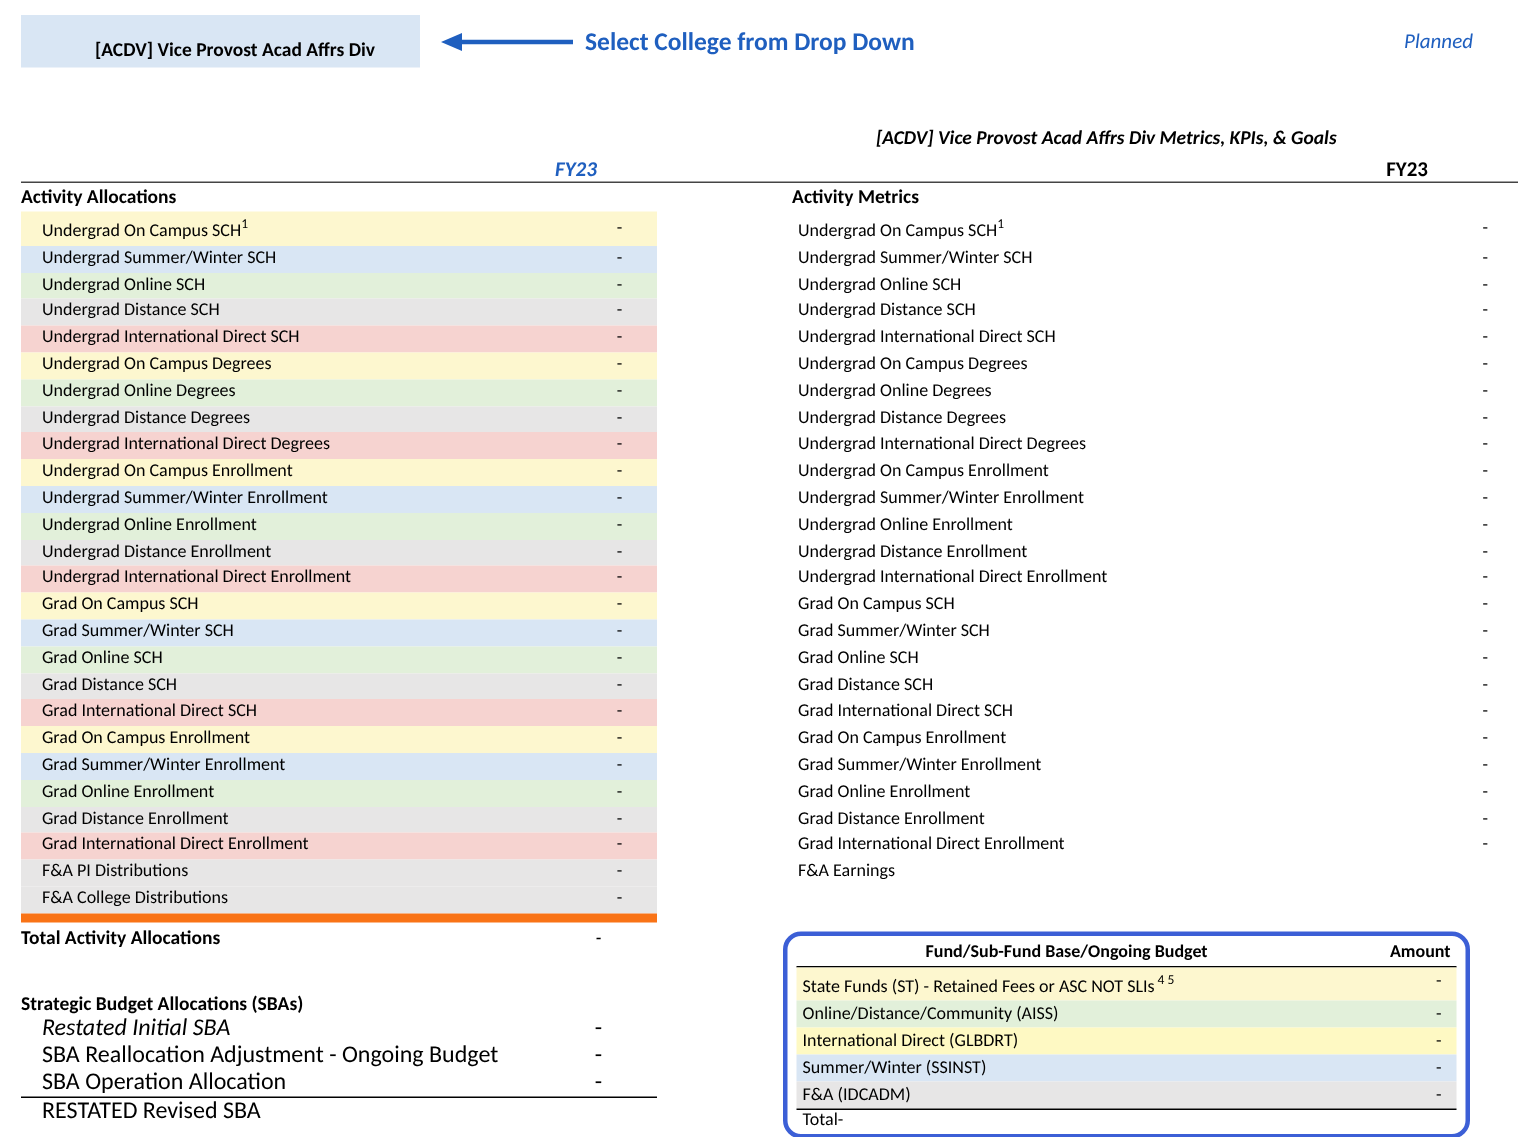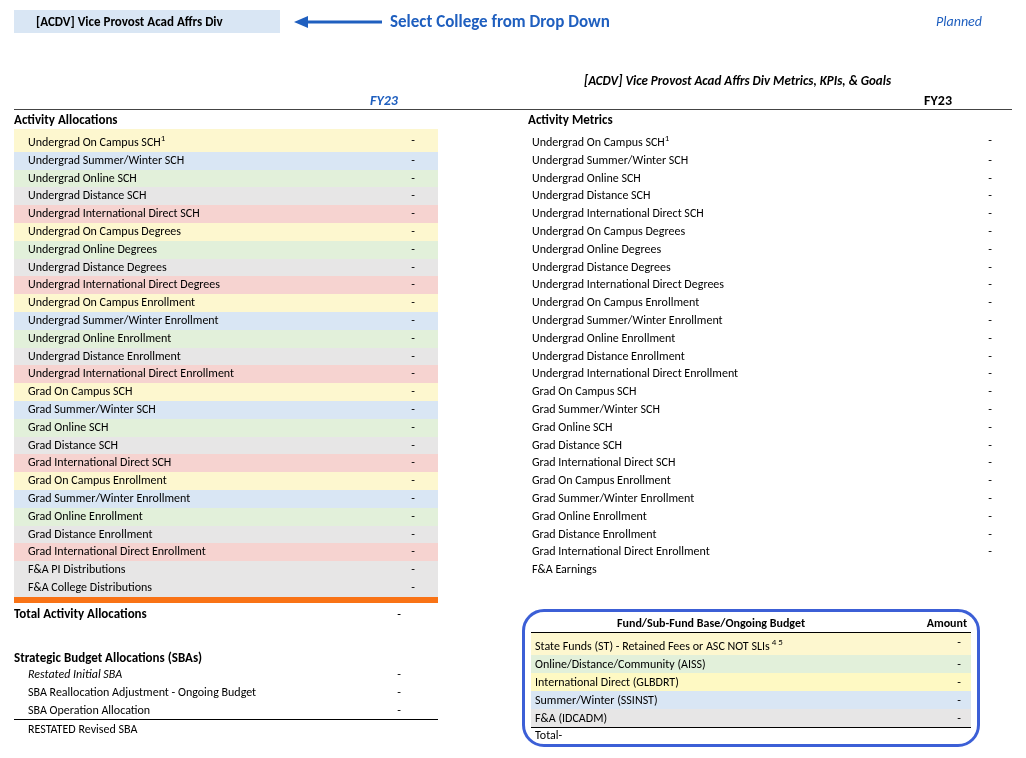--- a/index.html
+++ b/index.html
@@ -13,24 +13,25 @@
     box-sizing: border-box;
   }
   .topbar {
     display: flex;
     align-items: center;
     margin-bottom: 40px;
   }
   .dropdown {
     background: #d9e6f4;
     font-weight: bold;
-    padding: 4px 30px 4px 22px;
+    padding: 16px 30px 4px 22px;
     font-size: 13px;
     min-width: 266px;
     box-sizing: border-box;
+    text-align: right;
   }
   .arrow-wrap {
     display: flex;
     align-items: center;
     margin-left: 14px;
     color: #1f5fbf;
     font-weight: bold;
   }
   .arrow-svg { margin-right: 6px; }
   .arrow-label {
@@ -109,35 +110,35 @@
   }
   .total-row .label { flex:0 0 360px; }
   .total-row .val { width:50px; text-align:center; font-style:italic; font-weight:normal; }
   .sba-head {
     font-weight:bold;
     font-size:13px;
     margin-top:26px;
   }
   .sba-row {
     display:flex;
-    font-size:12px;
+    font-size:16px;
     line-height:18px;
     padding-left:14px;
   }
   .sba-row .label { flex:0 0 346px; }
   .sba-row .val { width:50px; text-align:center; }
   .sba-row.restated .label { font-style:italic; }
   .sba-restated-bottom {
     border-top:1px solid #000;
     font-weight:normal;
     flex-direction:column;
   }
   .fund-box {
     border:3px solid #3c5fd6;
-    border-radius:22px;
+    border-radius:12px;
     margin-top:30px;
     padding:4px 6px 2px 6px;
     width:440px;
     margin-left:-6px;
   }
   .fund-head-row {
     display:flex;
     font-weight:bold;
     border-bottom:1px solid #000;
     font-size:12px;

